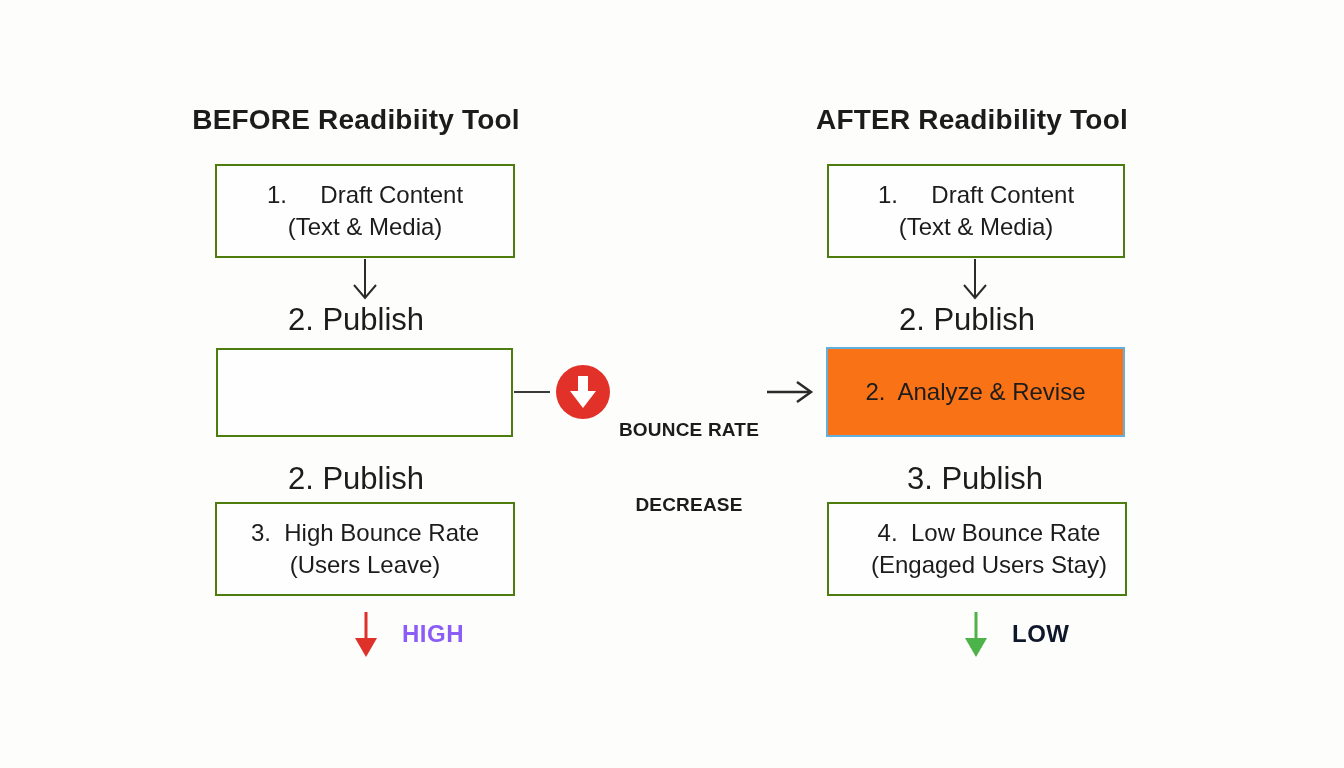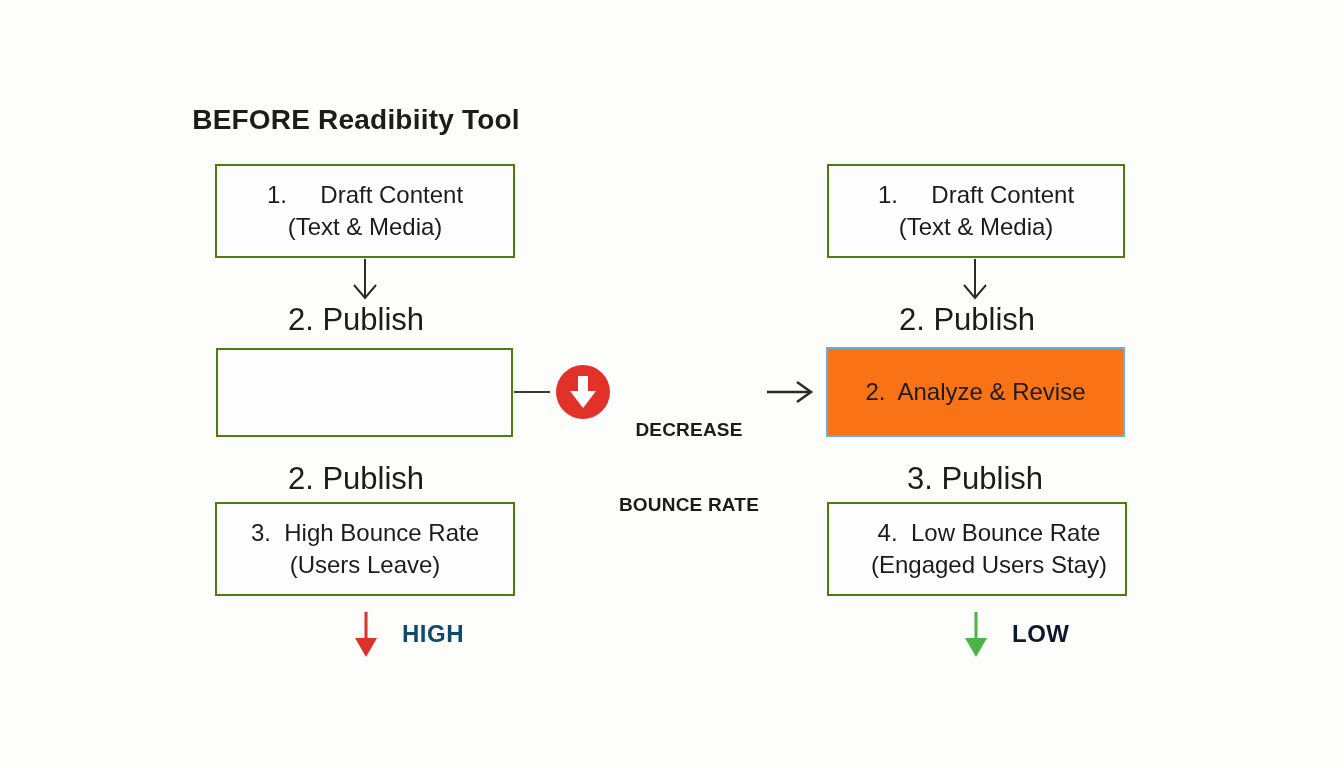--- a/index.html
+++ b/index.html
@@ -29,21 +29,21 @@
     background:#e23129;display:flex;align-items:center;justify-content:center;
   }
   .connector-label{
     position:absolute;width:170px;text-align:center;
     font-size:19px;font-weight:700;line-height:25px;letter-spacing:.2px;white-space:pre-wrap;
   }
   .indicator{
     position:absolute;display:flex;align-items:center;gap:22px;
     font-size:24px;font-weight:700;letter-spacing:.5px;
   }
-  .indicator.red{color:#0c4a6e;}
+  .indicator.red{color:#8b5cf6;}
   .indicator.green{color:#0f172a;}
 </style>
 </head>
 <body>
 
 <div class="canvas">
 
   <div class="heading" style="left:146px;">BEFORE Readibiity Tool</div>
 
   <div class="box" style="left:215px;top:164px;width:300px;height:94px;">
@@ -79,29 +79,30 @@
 
   <div class="connector-line" style="left:514px;top:391px;width:36px;"></div>
 
   <div class="circle-badge" style="left:556px;top:365px;">
     <svg width="26" height="32" viewBox="0 0 26 32">
       <polygon points="8,0 18,0 18,15 26,15 13,32 0,15 8,15" fill="#ffffff"></polygon>
     </svg>
   </div>
 
   <div class="connector-label" style="left:604px;top:367px;">
+    <div>BOUNCE RATE</div>
     <div>DECREASE</div>
-    <div>BOUNCE RATE</div>
   </div>
 
   <svg class="arrow-svg" style="left:766px;top:379px;" width="50" height="26" viewBox="0 0 50 26">
     <line x1="1" y1="13" x2="44" y2="13" stroke="#2b2b2b" stroke-width="2.5"></line>
     <polyline points="31,3 45,13 31,23" fill="none" stroke="#2b2b2b" stroke-width="2.5"></polyline>
   </svg>
 
+  <div class="heading" style="left:762px;">AFTER Readibility Tool</div>
 
   <div class="box" style="left:827px;top:164px;width:298px;height:94px;">
     <div>1.     Draft Content</div>
     <div>(Text &amp; Media)</div>
   </div>
 
   <svg class="arrow-svg" style="left:960px;top:259px;" width="30" height="42" viewBox="0 0 30 42">
     <line x1="15" y1="0" x2="15" y2="38" stroke="#2b2b2b" stroke-width="2"></line>
     <polyline points="4,26 15,39 26,26" fill="none" stroke="#2b2b2b" stroke-width="2"></polyline>
   </svg>

